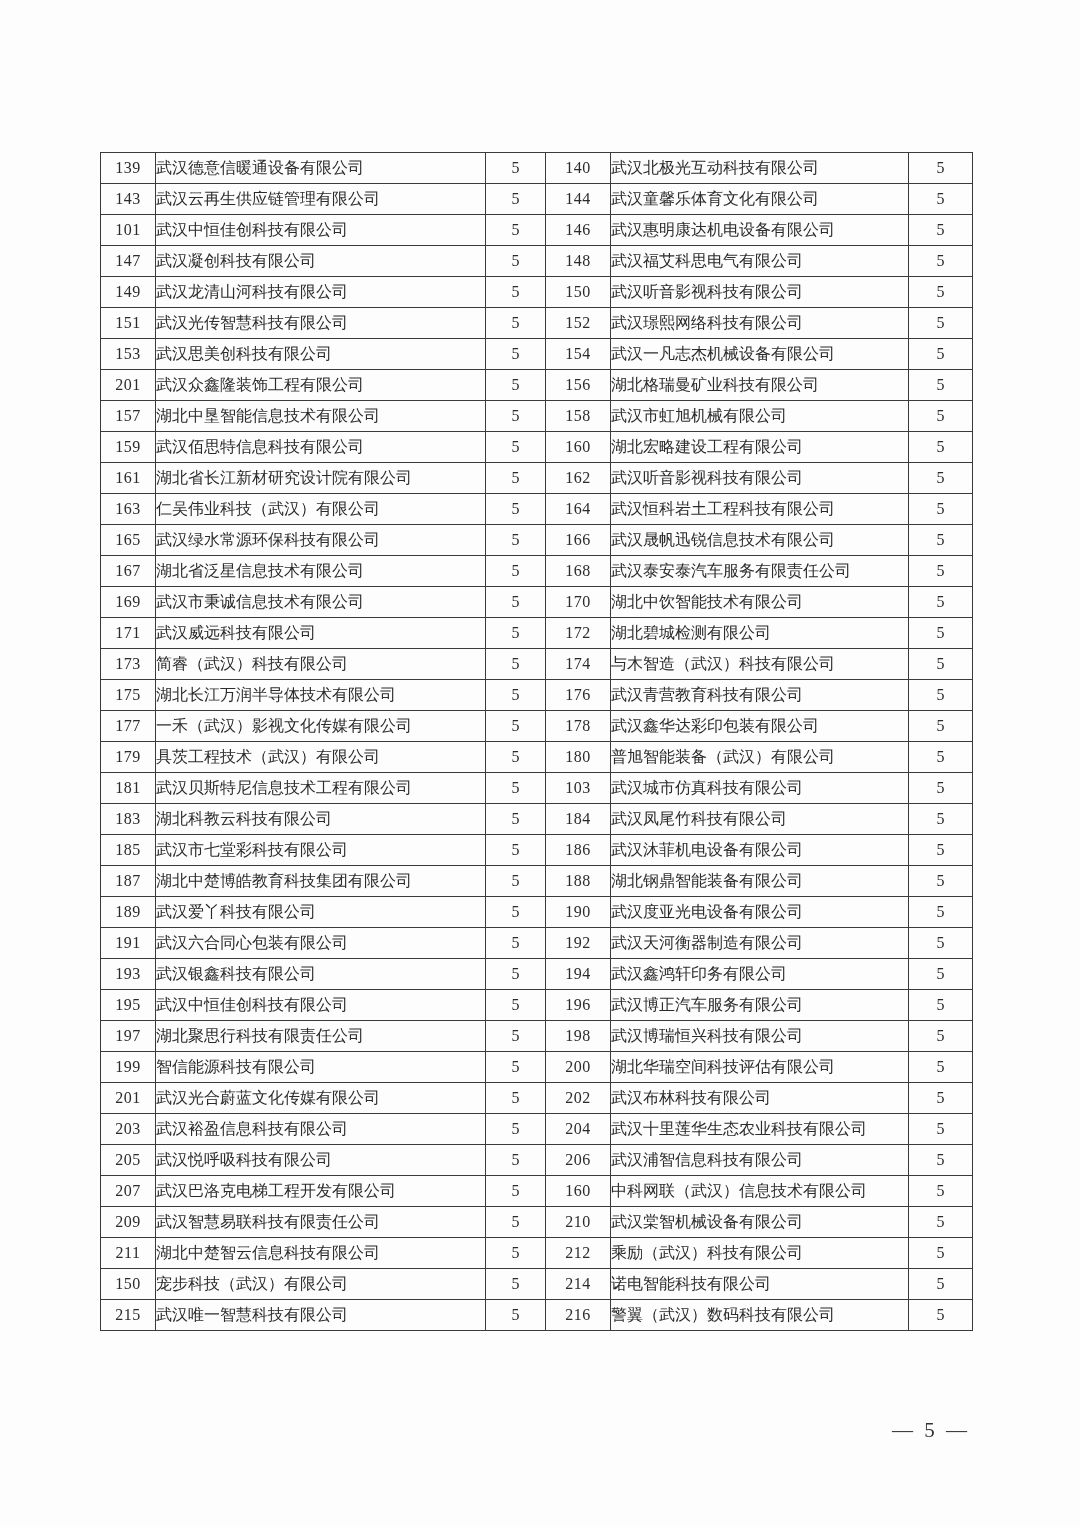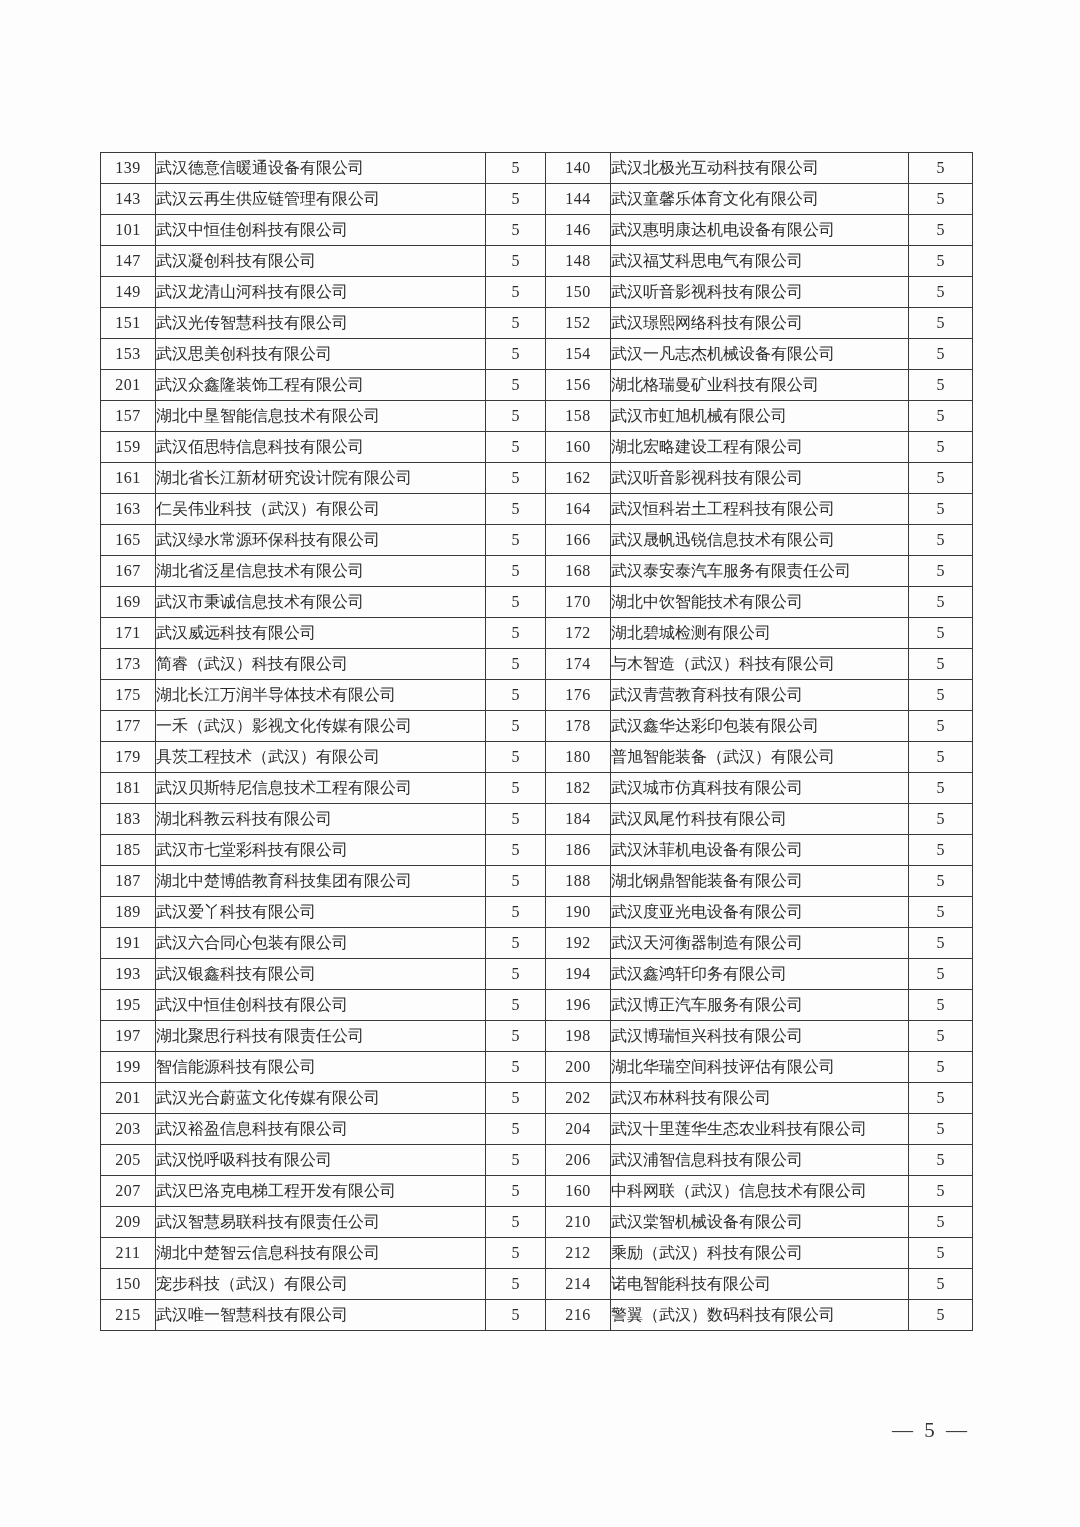--- a/index.html
+++ b/index.html
@@ -227,21 +227,21 @@
           <td class="name">具茨工程技术（武汉）有限公司</td>
           <td class="val">5</td>
           <td class="num">180</td>
           <td class="name">普旭智能装备（武汉）有限公司</td>
           <td class="val">5</td>
         </tr>
         <tr>
           <td class="num">181</td>
           <td class="name">武汉贝斯特尼信息技术工程有限公司</td>
           <td class="val">5</td>
-          <td class="num">182</td>
+          <td class="num">103</td>
           <td class="name">武汉城市仿真科技有限公司</td>
           <td class="val">5</td>
         </tr>
         <tr>
           <td class="num">183</td>
           <td class="name">湖北科教云科技有限公司</td>
           <td class="val">5</td>
           <td class="num">184</td>
           <td class="name">武汉凤尾竹科技有限公司</td>
           <td class="val">5</td>

